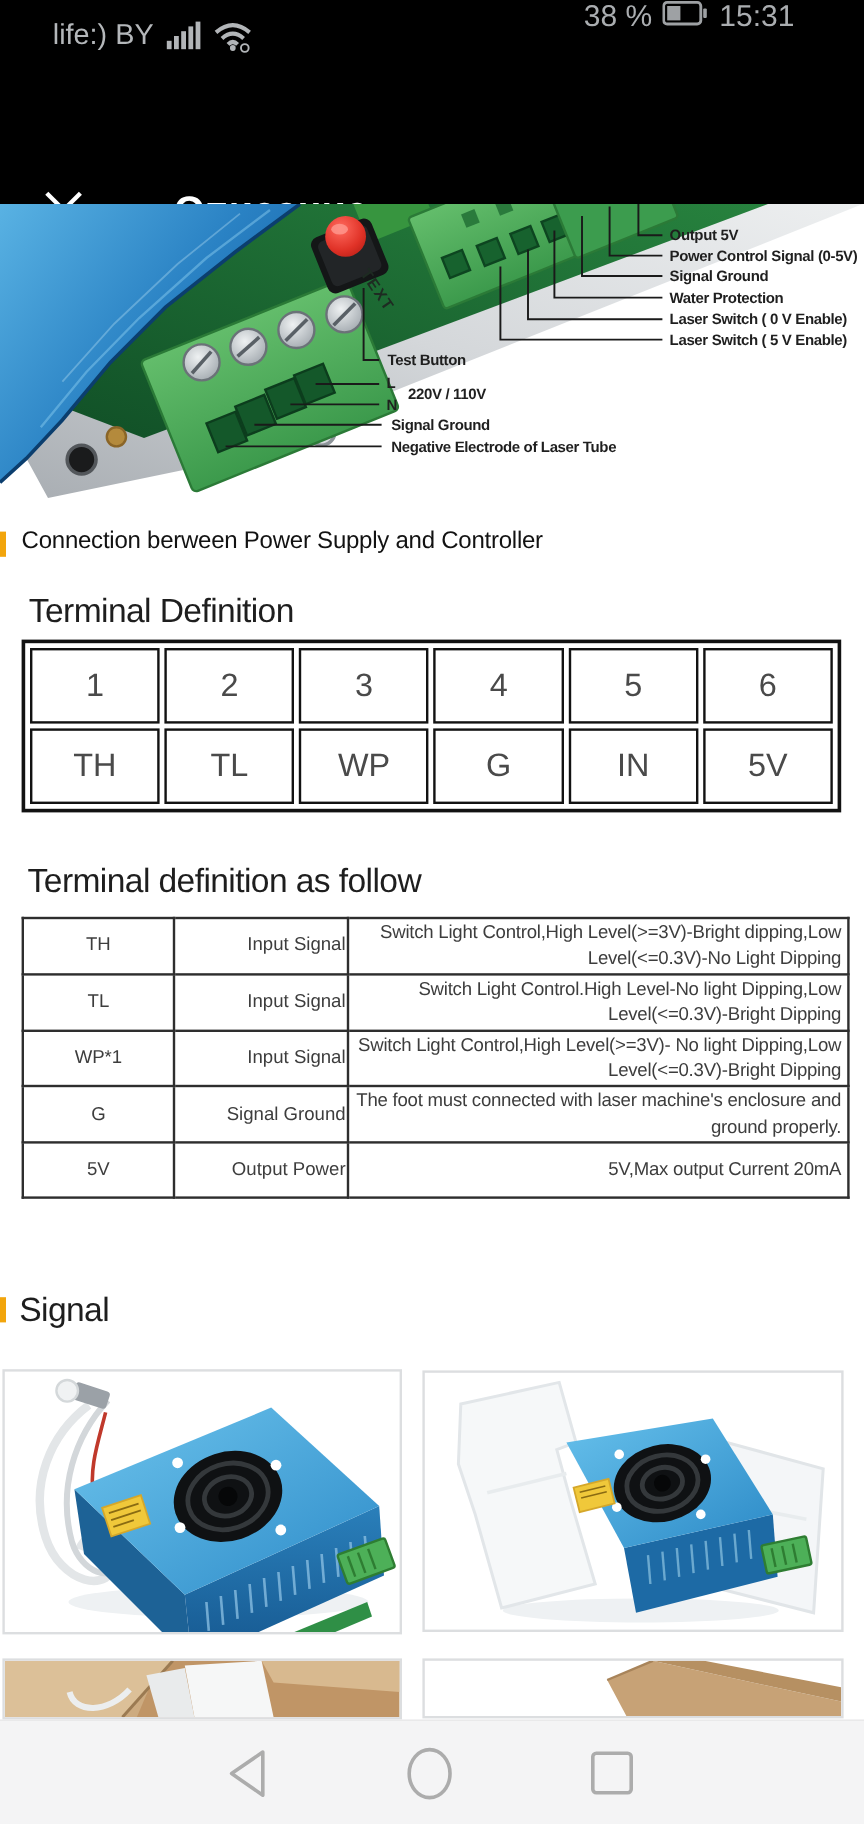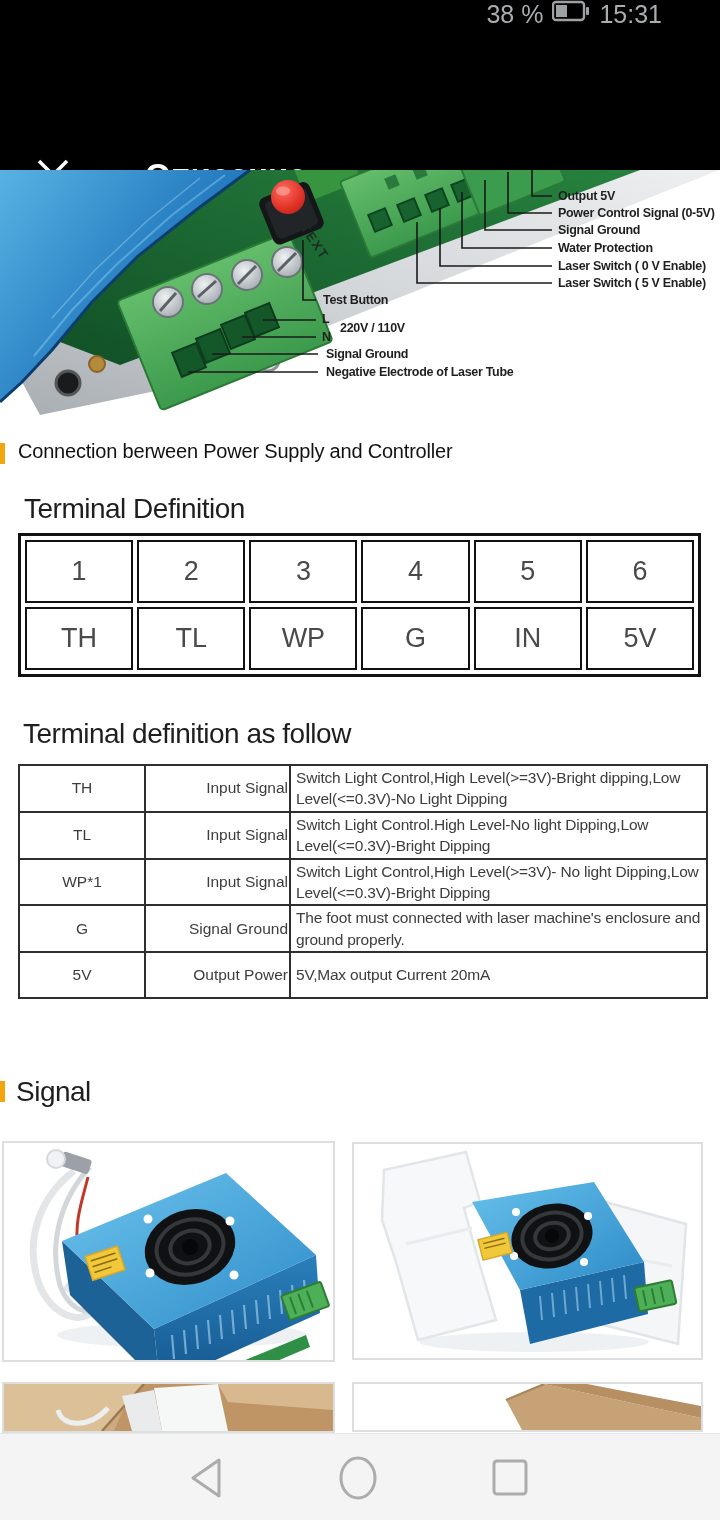--- a/index.html
+++ b/index.html
@@ -31,32 +31,49 @@
   #terminal-table{left:18px;top:533px;width:683px;border-collapse:separate;border-spacing:4px;
                   border:3px solid #121212;table-layout:fixed;}
   #terminal-table td{border:2px solid #121212;height:57px;text-align:center;vertical-align:middle;
                      font-size:27px;color:#4a4a4a;}
 
   
   #definition-table{left:18px;top:764px;width:682px;border-collapse:collapse;table-layout:fixed;}
   #definition-table td{border:2px solid #2e2e2e;color:#3d3d3d;font-size:15.5px;vertical-align:middle;}
   #definition-table td.c1{width:122px;text-align:center;height:42px;}
   #definition-table td.c2{width:141px;text-align:right;}
-  #definition-table td.c3{width:405px;text-align:left;padding:1px 5px;line-height:1.38;letter-spacing:-0.2px;}
+  #definition-table td.c3{width:405px;text-align:right;padding:1px 5px;line-height:1.38;letter-spacing:-0.2px;}
 
   
   .pack-img{background:#fff;border:2px solid #dcdee0;overflow:hidden;box-sizing:border-box;}
 
   
   #nav-bar{top:1433px;left:0;width:720px;height:87px;background:#f4f4f5;border-top:1px solid #e7e7e8;}
 </style>
 </head>
 <body>
 
 <div id="status-bar" class="abs">
+  <div class="sb-left">
+    <span class="sb-carrier">life:) BY</span>
+    <svg width="30" height="30" viewBox="0 0 30 30">
+      <rect x="1" y="19" width="4" height="7" fill="#b2b5b8"></rect>
+      <rect x="7" y="15" width="4" height="11" fill="#b2b5b8"></rect>
+      <rect x="13" y="11" width="4" height="15" fill="#b2b5b8"></rect>
+      <rect x="19" y="7" width="4" height="19" fill="#b2b5b8"></rect>
+      <rect x="25" y="3" width="4" height="23" fill="#b2b5b8"></rect>
+    </svg>
+    <svg width="32" height="30" viewBox="0 0 32 30">
+      <path d="M2 12 Q16 0 30 12" stroke="#b2b5b8" stroke-width="3.4" fill="none"></path>
+      <path d="M7 17 Q16 9 25 17" stroke="#b2b5b8" stroke-width="3.4" fill="none"></path>
+      <path d="M12 22 Q16 18 20 22" stroke="#b2b5b8" stroke-width="3.4" fill="none"></path>
+      <circle cx="16" cy="25" r="2.4" fill="#b2b5b8"></circle>
+      <circle cx="26" cy="25" r="3.2" fill="none" stroke="#b2b5b8" stroke-width="1.6"></circle>
+    </svg>
+  </div>
   <div class="sb-right">
     <span class="sb-text">38 %</span>
     <svg width="38" height="22" viewBox="0 0 38 22">
       <rect x="1" y="2" width="31" height="18" rx="3" fill="none" stroke="#9ea1a4" stroke-width="2.4"></rect>
       <rect x="4" y="5" width="11" height="12" fill="#9ea1a4"></rect>
       <rect x="34" y="7" width="3" height="8" rx="1" fill="#9ea1a4"></rect>
     </svg>
     <span class="sb-text">15:31</span>
   </div>
 </div>

